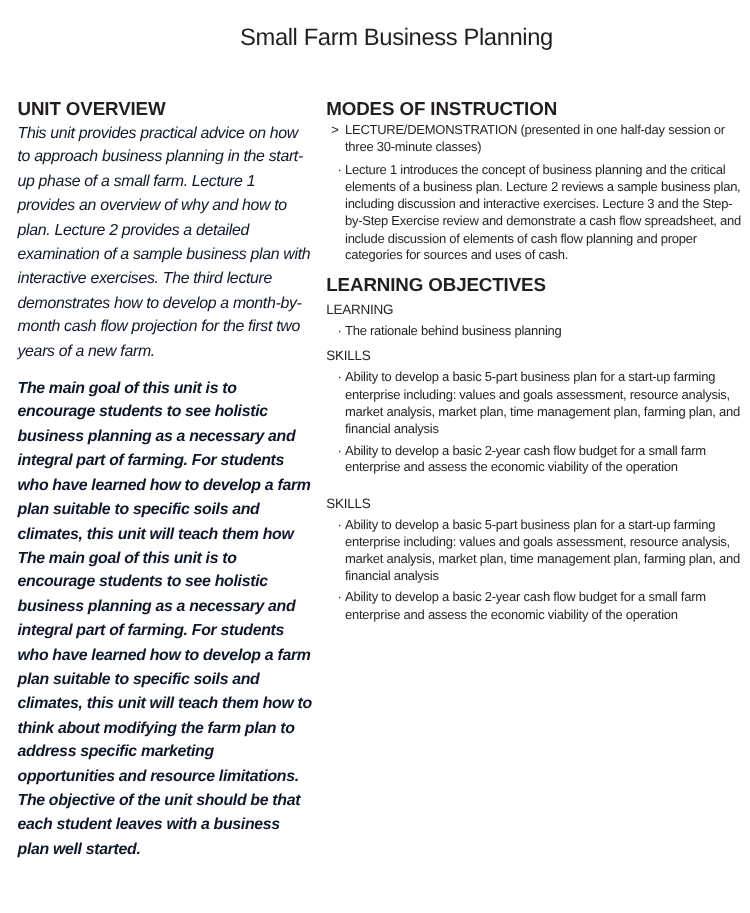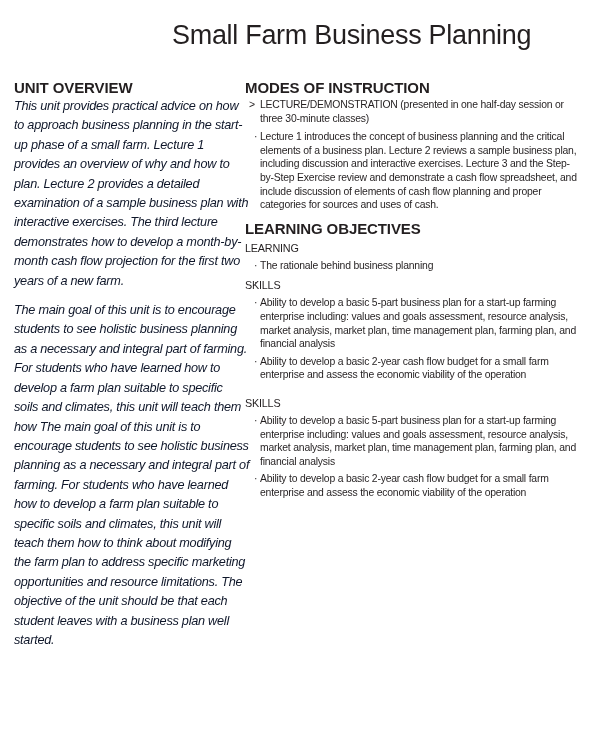--- a/index.html
+++ b/index.html
@@ -9,57 +9,58 @@
       background: #ffffff;
       overflow: hidden;
     }
     body {
       position: relative;
       font-family: "Liberation Sans", "DejaVu Sans", sans-serif;
       color: #231f20;
     }
     .page-title {
       position: absolute;
-      left: 172px;
+      left: 192px;
       top: 20px;
-      font-size: 27px;
+      font-size: 19px;
       font-weight: normal;
       letter-spacing: -0.3px;
       color: #231f20;
       white-space: nowrap;
     }
     .col-left {
       position: absolute;
       left: 14px;
       top: 81px;
       width: 236px;
     }
     .col-right {
       position: absolute;
-      left: 245px;
+      left: 261px;
       top: 81px;
       width: 335px;
     }
     .section-heading {
       font-size: 15px;
       font-weight: bold;
       letter-spacing: -0.1px;
       line-height: 13px;
       color: #231f20;
     }
     .overview-para {
       font-style: italic;
       font-size: 12.7px;
       line-height: 19.4px;
       letter-spacing: -0.25px;
       color: #0f172a;
       margin-top: 3px;
     }
     .overview-para + .overview-para {
       margin-top: 10px;
+      font-weight: bold;
     }
     .mode-item {
       position: relative;
       font-size: 10.4px;
       line-height: 13.6px;
       letter-spacing: -0.2px;
       padding-left: 15px;
       margin-top: 4px;
       color: #231f20;
     }

